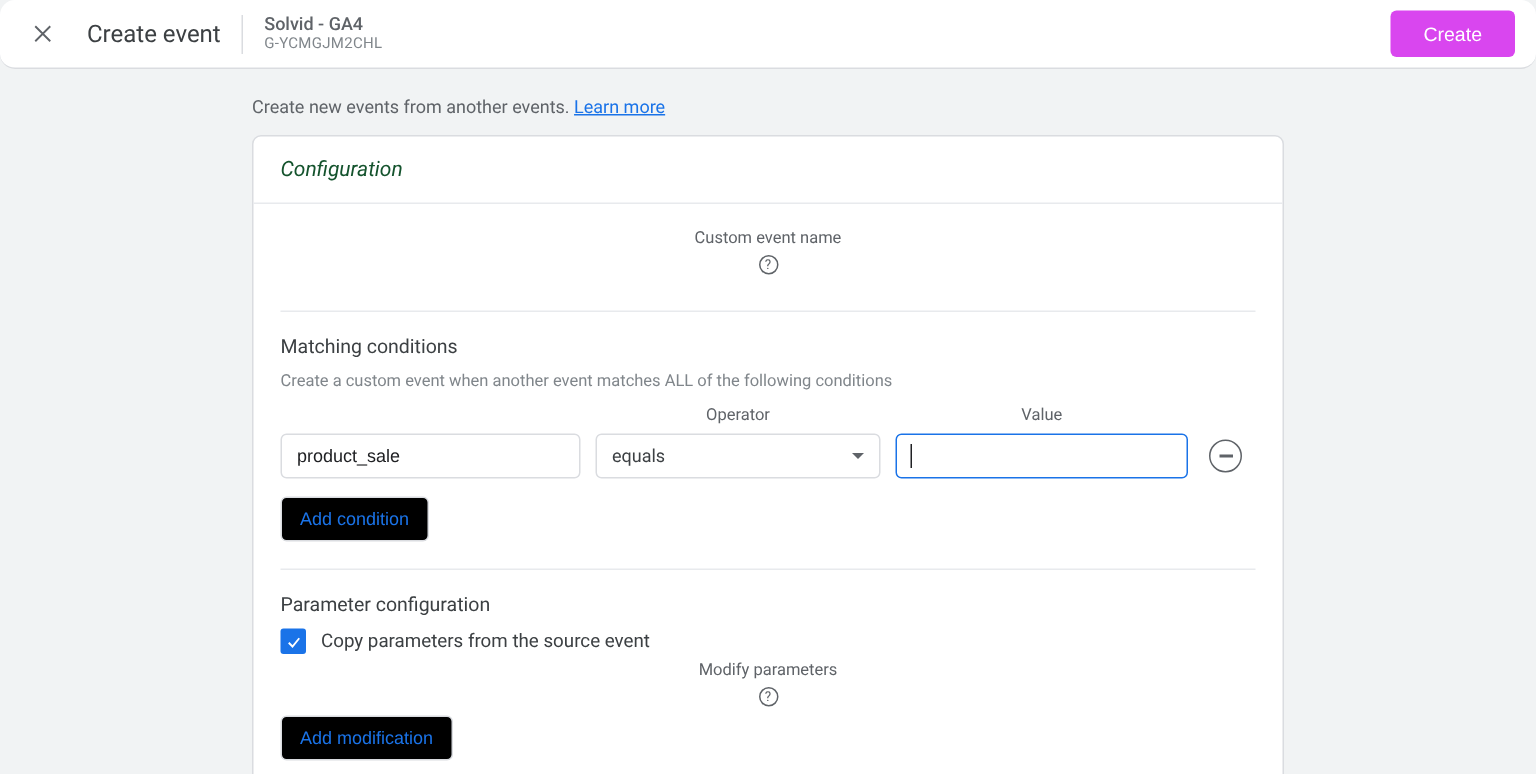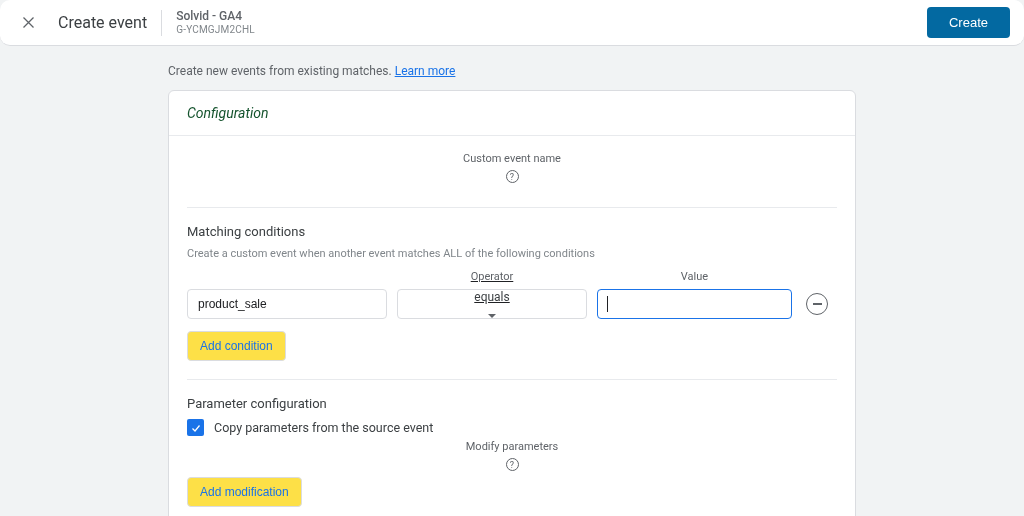--- a/index.html
+++ b/index.html
@@ -37,21 +37,21 @@
     width: 1px;
     height: 26px;
     background: #dadce0;
     margin: 0 14px;
   }
   .header-meta { line-height: 1.1; }
   .property-name { font-size: 12px; color: #5f6368; font-weight: 500; }
   .property-id { font-size: 10px; color: #80868b; letter-spacing: 0.2px; }
   .spacer { flex: 1; }
   .create-btn {
-    background: #0369a1;
+    background: #d946ef;
     color: #fff;
     border: none;
     border-radius: 4px;
     padding: 8px 22px;
     font-size: 13px;
     font-weight: 500;
     cursor: pointer;
   }
   .content-wrap {
     max-width: 720px;
@@ -130,21 +130,21 @@
     margin-bottom: 10px;
   }
   .cond-row {
     display: flex;
     gap: 10px;
     align-items: flex-end;
     margin-bottom: 12px;
   }
   .cond-col { display:flex; flex-direction: column; }
   .col-param { width: 200px; }
-  .col-operator { width: 190px; text-decoration: underline; }
+  .col-operator { width: 190px; }
   .col-value { width: 195px; }
   .col-value .text-input {
     width: 100%;
     border: 1.5px solid #1a73e8;
   }
   .value-input-wrap {
     position: relative;
     width: 100%;
   }
   .cursor-line {
@@ -160,42 +160,41 @@
     height: 30px;
     border: 1px solid #dadce0;
     border-radius: 4px;
     padding: 0 10px;
     font-size: 12px;
     display: flex;
     align-items: center;
     justify-content: space-between;
     color: #3c4043;
     cursor: pointer;
-    flex-direction: column;
   }
   .chev {
     width: 0; height: 0;
     border-left: 4px solid transparent;
     border-right: 4px solid transparent;
     border-top: 4px solid #5f6368;
   }
   .remove-btn {
     width: 22px; height: 22px;
     border: 1.5px solid #5f6368;
     border-radius: 50%;
     display: flex; align-items:center; justify-content:center;
     color: #5f6368;
     cursor: pointer;
     margin-bottom: 4px;
     margin-left: 4px;
   }
   .remove-btn .minus { width: 9px; height: 1.5px; background:#5f6368; }
   .ghost-btn {
     border: 1px solid #dadce0;
-    background: #fde047;
+    background: #000000;
     color: #1a73e8;
     font-size: 12px;
     font-weight: 500;
     padding: 7px 12px;
     border-radius: 4px;
     cursor: pointer;
   }
   .check-row {
     display:flex;
     align-items:center;
@@ -226,21 +225,21 @@
   <div class="header-meta">
     <div class="property-name">Solvid - GA4</div>
     <div class="property-id">G-YCMGJM2CHL</div>
   </div>
   <div class="spacer"></div>
   <button class="create-btn">Create</button>
 </div>
 
 <div class="content-wrap">
   <div class="intro">
-    <span>Create new events from existing matches. </span><a href="#">Learn more</a>
+    <span>Create new events from another events. </span><a href="#">Learn more</a>
   </div>
 
   <div class="card">
     <div class="card-header">Configuration</div>
     <div class="card-body">
 
       <div class="section">
         <div class="field-label">
           <span>Custom event name</span>
           <span class="help-icon">?</span>

